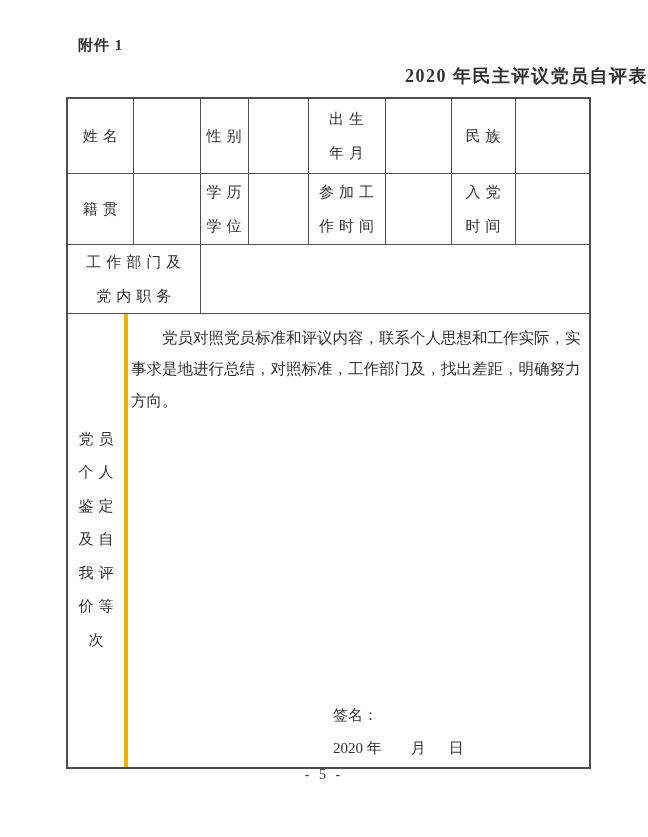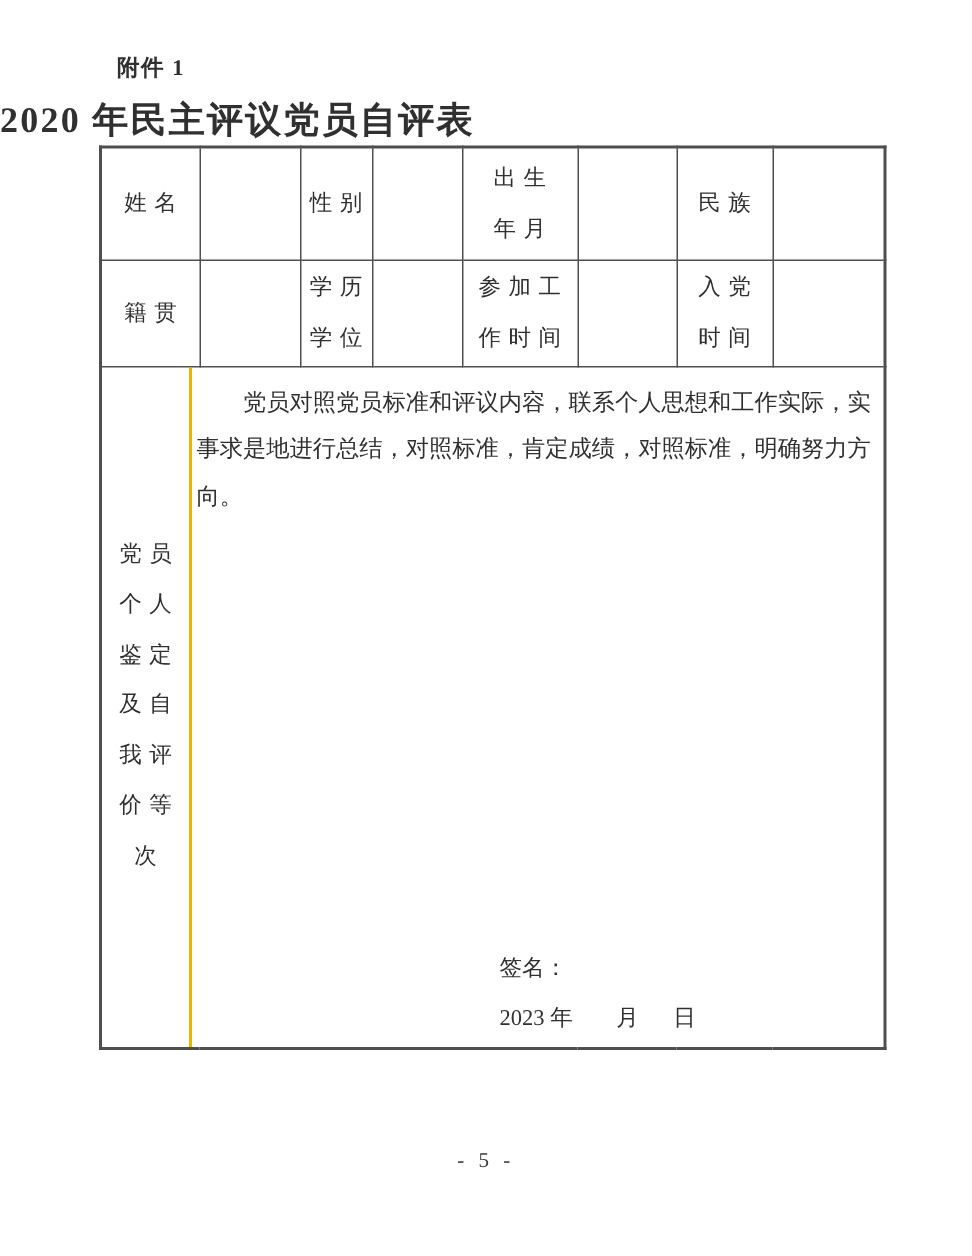--- a/index.html
+++ b/index.html
@@ -12,22 +12,22 @@
     overflow: hidden;
   }
   .page { position: absolute; inset: 0; background: #ffffff; border-radius: 14px; }
 
   .attachment {
     position: absolute; left: 78px; top: 36px;
     font-size: 15px; font-weight: bold; letter-spacing: 1px;
   }
   .doc-title {
     position: absolute; left: 0; right: 0; top: 64px;
-    text-align: left;
-    font-size: 24px; font-weight: bold; letter-spacing: 1.5px;
+    text-align: right;
+    font-size: 18px; font-weight: bold; letter-spacing: 1.5px;
   }
 
   table.form {
     position: absolute; left: 66px; top: 97px;
     width: 523px;
     border-collapse: collapse; table-layout: fixed;
     border: 2px solid #4f4f4f;
   }
   table.form td {
     border: 1px solid #4f4f4f;
@@ -37,21 +37,21 @@
     color: #303030;
   }
   td.lbl { letter-spacing: 5px; text-indent: 5px; margin-left: 26px; }
   td.val { }
 
   
   td.big-cell { padding: 0; height: 453px; vertical-align: top; }
   .big-wrap { display: flex; width: 100%; height: 453px; }
   .big-label {
     width: 60px; flex: 0 0 60px;
-    border-right: 2px solid #eab308;
+    border-right: 4px solid #eab308;
     display: flex; flex-direction: column;
     justify-content: center; align-items: center;
   }
   .big-label span {
     display: block; line-height: 33.5px; font-size: 15px;
     letter-spacing: 5px; text-indent: 5px; white-space: nowrap;
   }
   .big-content { flex: 1 1 auto; position: relative; text-align: left; }
   .big-content p.instruction {
     width: 456px;
@@ -120,38 +120,45 @@
         <div>参加工</div>
         <div>作时间</div>
       </td>
       <td class="val"></td>
       <td class="lbl">
         <div>入党</div>
         <div>时间</div>
       </td>
       <td class="val"></td>
     </tr>
+    <tr style="height:64px">
+      <td class="lbl" colspan="2">
+        <div>工作部门及</div>
+        <div>党内职务</div>
+      </td>
+      <td class="val" colspan="6"></td>
+    </tr>
     <tr>
       <td class="big-cell" colspan="8">
         <div class="big-wrap">
           <div class="big-label">
             <span>党员</span>
             <span>个人</span>
             <span>鉴定</span>
             <span>及自</span>
             <span>我评</span>
             <span>价等</span>
             <span>次</span>
           </div>
           <div class="big-content">
-            <p class="instruction">党员对照党员标准和评议内容，联系个人思想和工作实际，实事求是地进行总结，对照标准，肯定成绩，对照标准，明确努力方向。</p>
+            <p class="instruction">党员对照党员标准和评议内容，联系个人思想和工作实际，实事求是地进行总结，对照标准，工作部门及，找出差距，明确努力方向。</p>
             <div class="sign-block">
               <div>签名：</div>
               <div>
-                <span>2023 年</span><span class="date-month">月</span><span class="date-day">日</span>
+                <span>2020 年</span><span class="date-month">月</span><span class="date-day">日</span>
               </div>
             </div>
           </div>
         </div>
       </td>
     </tr>
   </tbody>
     </table>
 
   <div class="footer-pagenum">- 5 -</div>

